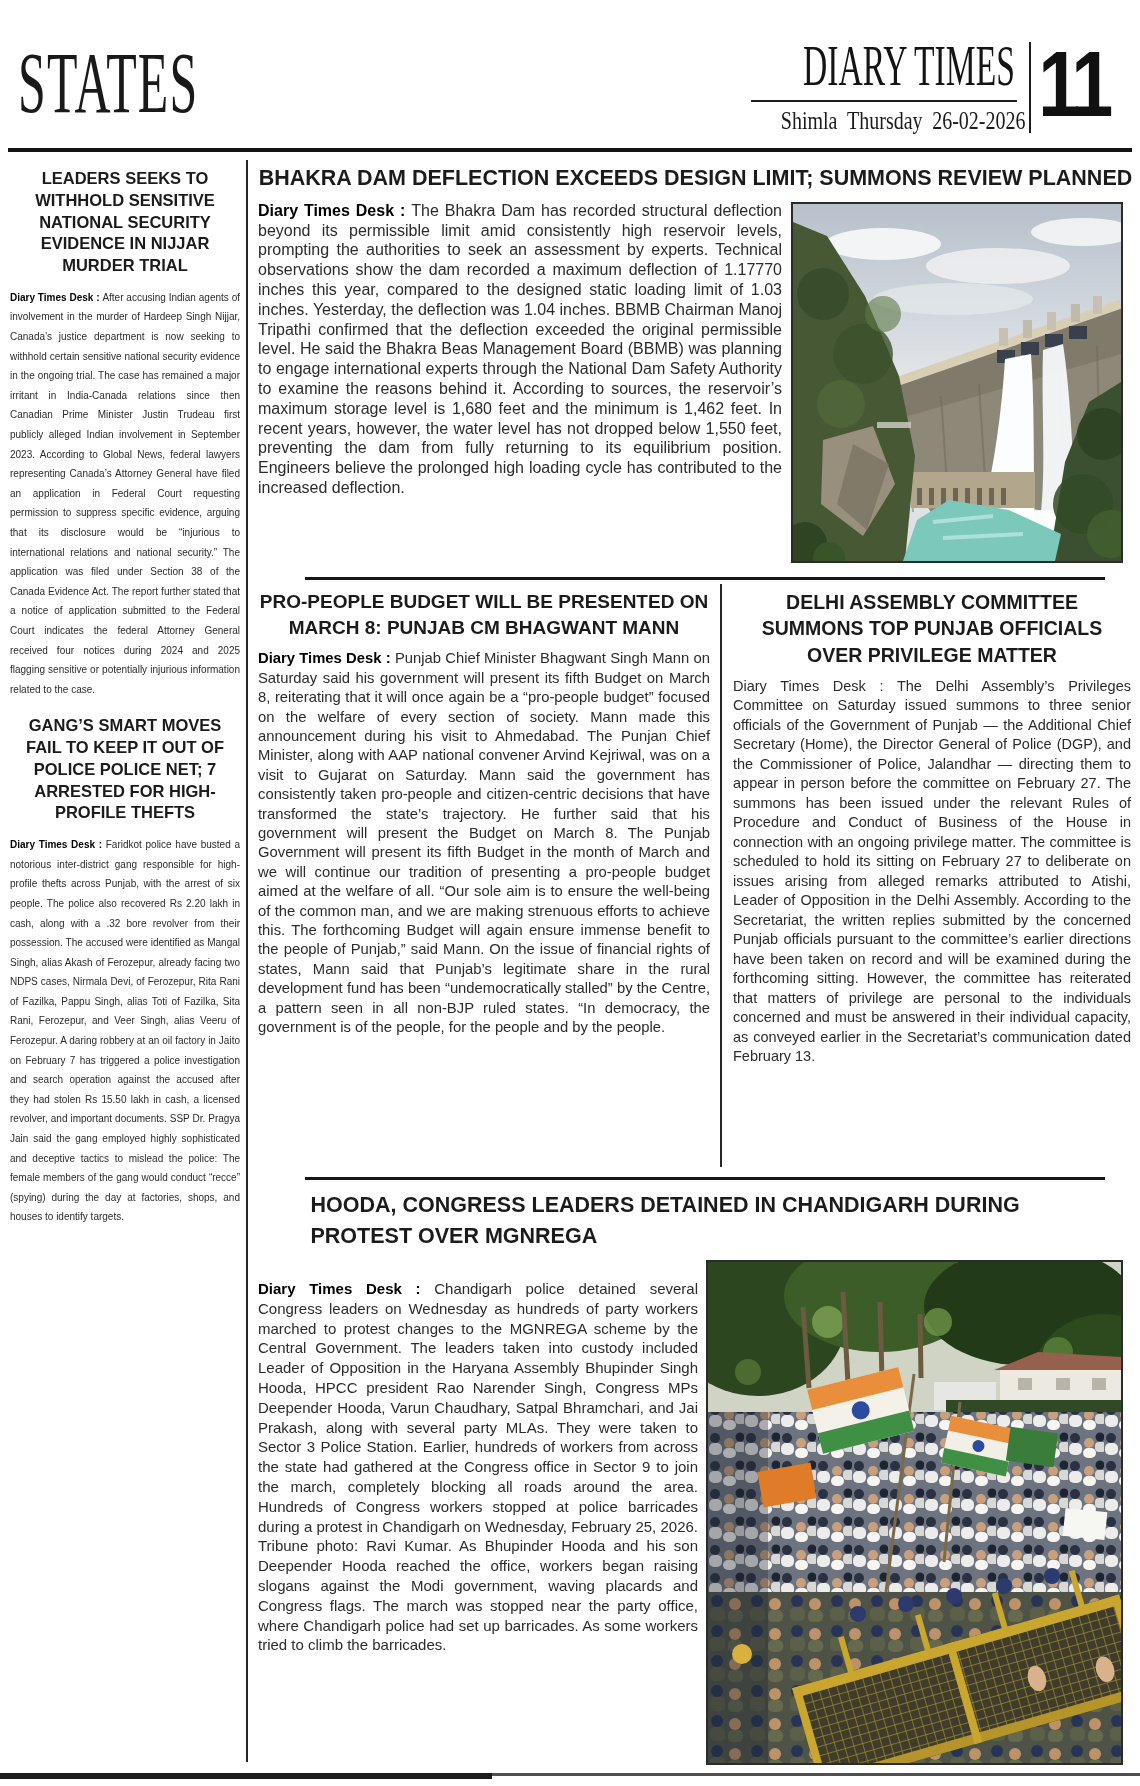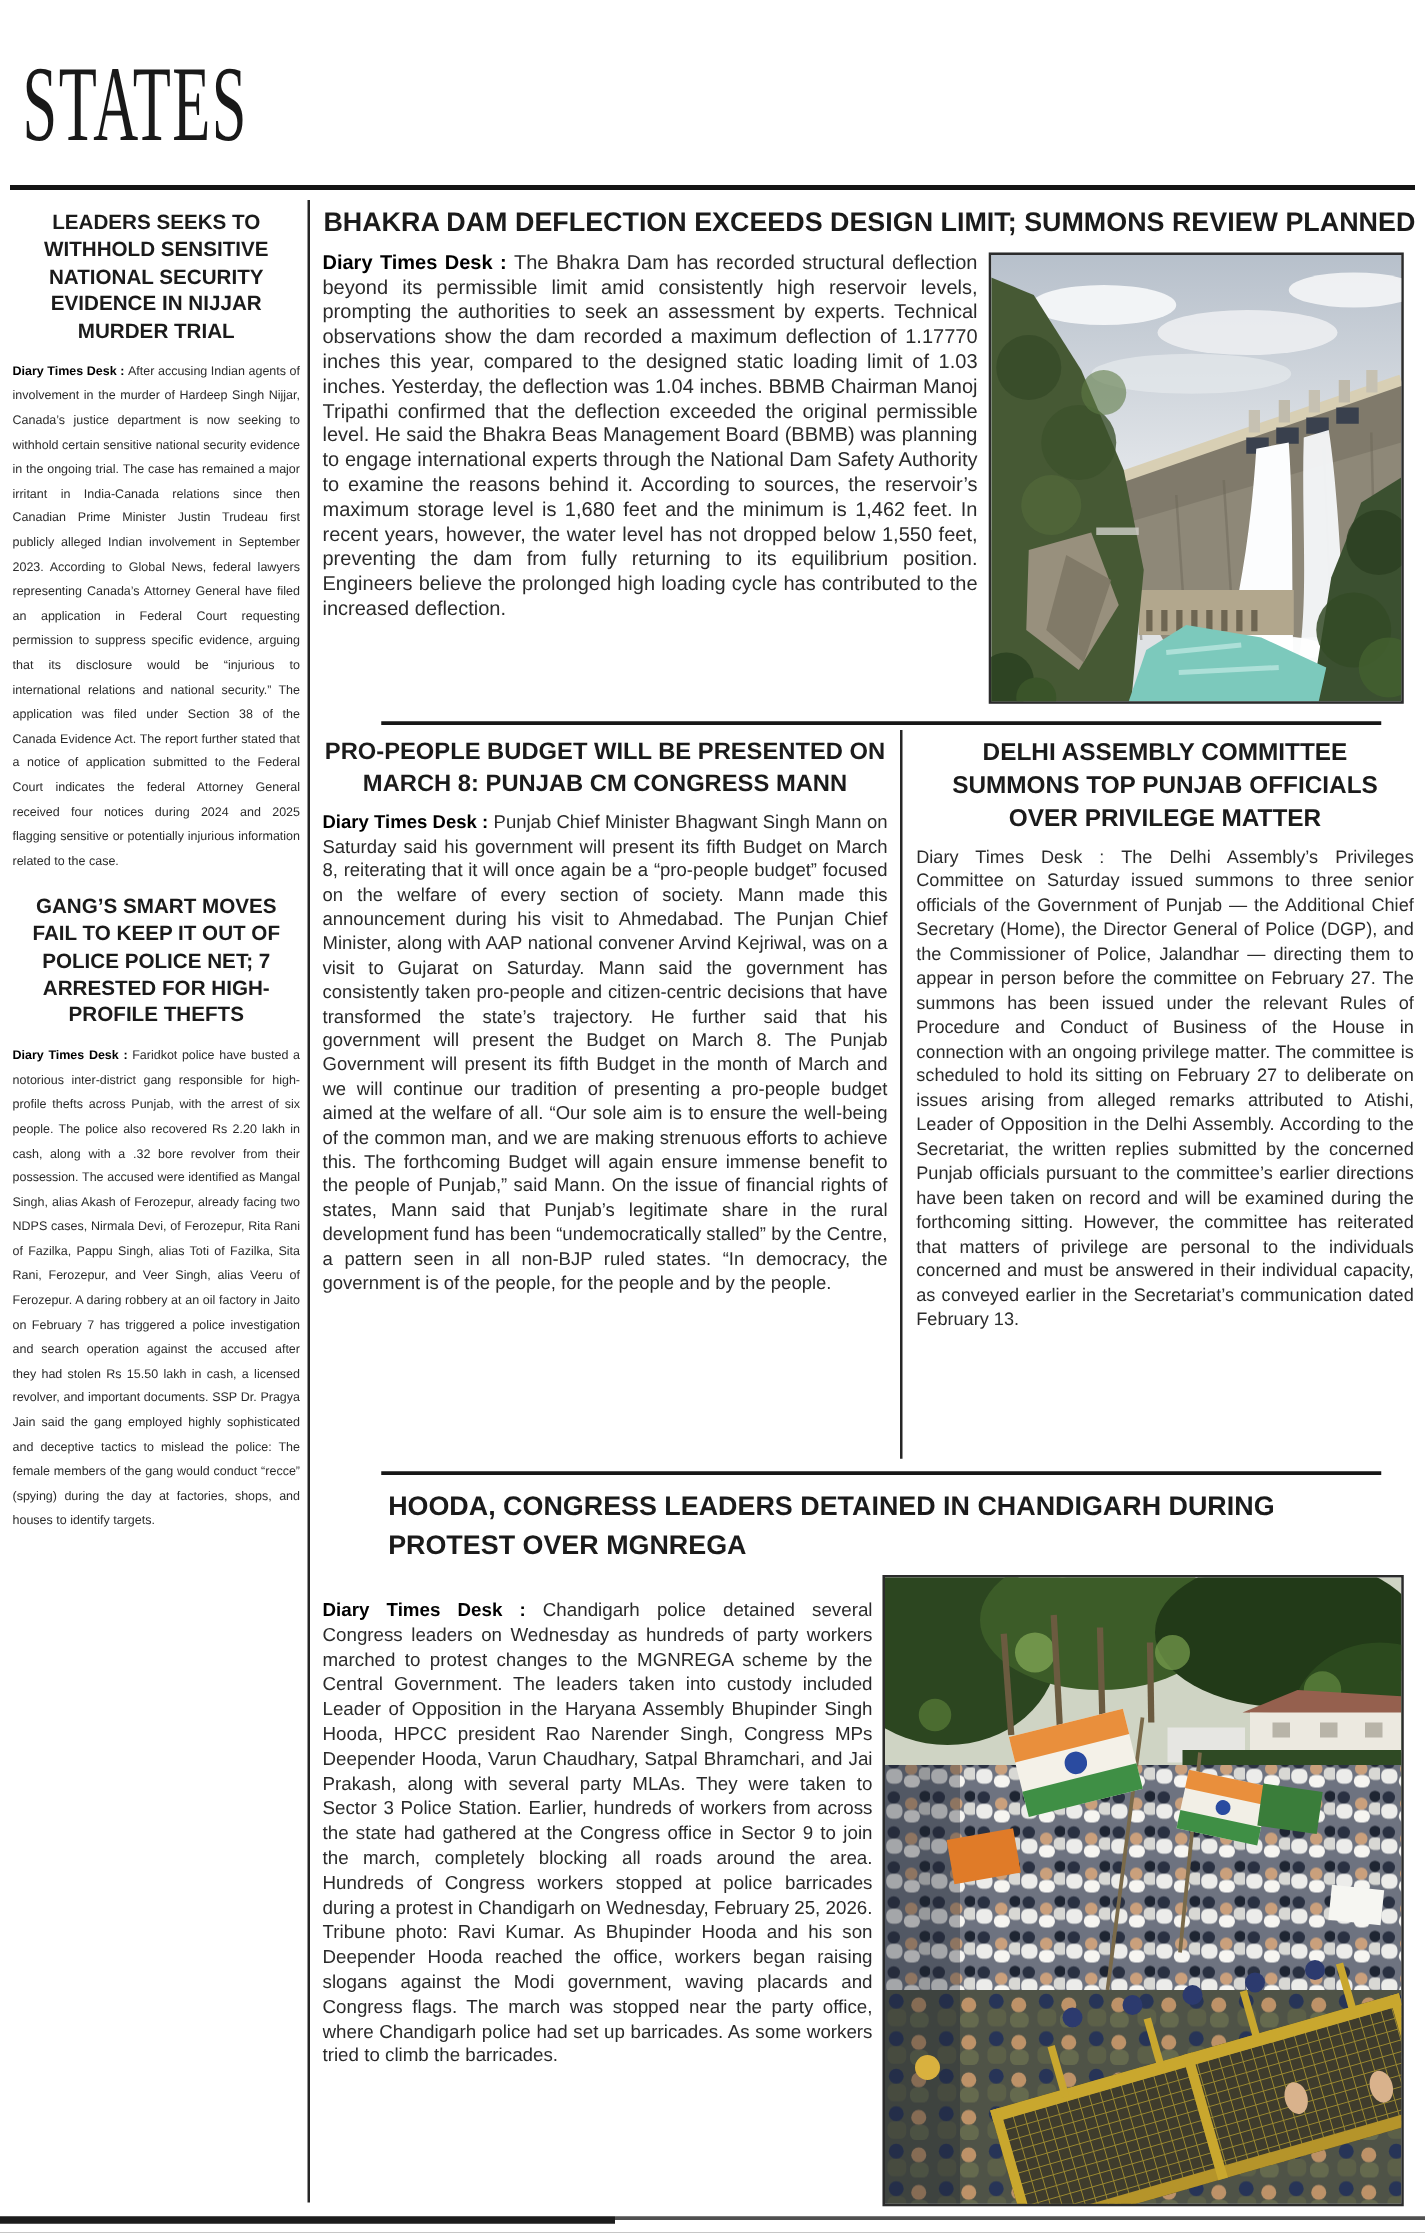--- a/index.html
+++ b/index.html
@@ -64,20 +64,31 @@
   .bottom-bar{position:absolute;left:0;bottom:7px;width:100%;height:6px;}
   .bb-left{position:absolute;left:0;top:0;width:492px;height:6px;background:#1c1c1c;}
   .bb-right{position:absolute;left:492px;right:0;top:0;height:3px;background:#505050;}
 </style>
 </head>
 <body>
 
 <div class="page">
 
   <div class="states">STATES</div>
+  <div class="mast-right">
+    <div class="mast-center">
+      <div class="paper-name">DIARY TIMES</div>
+      <div class="mast-rule"></div>
+      <div class="dateline">
+        <span>Shimla</span><span>Thursday</span><span>26-02-2026</span>
+      </div>
+    </div>
+    <div class="mast-vbar"></div>
+    <div class="page-num">11</div>
+  </div>
 
   <div class="top-rule"></div>
   <div class="vdivider-left"></div>
 
   <aside class="left-col">
     <article>
       <h2>LEADERS SEEKS TO WITHHOLD SENSITIVE NATIONAL SECURITY EVIDENCE IN NIJJAR MURDER TRIAL</h2>
       <p class="body"><b class="byline">Diary Times Desk : </b><span>After accusing Indian agents of involvement in the murder of Hardeep Singh Nijjar, Canada’s justice department is now seeking to withhold certain sensitive national security evidence in the ongoing trial. The case has remained a major irritant in India-Canada relations since then Canadian Prime Minister Justin Trudeau first publicly alleged Indian involvement in September 2023. According to Global News, federal lawyers representing Canada’s Attorney General have filed an application in Federal Court requesting permission to suppress specific evidence, arguing that its disclosure would be “injurious to international relations and national security.” The application was filed under Section 38 of the Canada Evidence Act. The report further stated that a notice of application submitted to the Federal Court indicates the federal Attorney General received four notices during 2024 and 2025 flagging sensitive or potentially injurious information related to the case.</span></p>
     </article>
     <article>
@@ -165,21 +176,21 @@
           <circle cx="12" cy="340" r="22" fill="#2e4423"></circle>
             <circle cx="36" cy="354" r="16" fill="#3a5429"></circle>
         </svg>
       </figure>
     </section>
 
     <div class="hrule"></div>
 
     <section class="sec-two">
       <article class="col-mann">
-        <h2>PRO-PEOPLE BUDGET WILL BE PRESENTED ON MARCH 8: PUNJAB CM CONGRESS MANN</h2>
+        <h2>PRO-PEOPLE BUDGET WILL BE PRESENTED ON MARCH 8: PUNJAB CM BHAGWANT MANN</h2>
         <p class="body"><b class="byline">Diary Times Desk : </b><span>Punjab Chief Minister Bhagwant Singh Mann on Saturday said his government will present its fifth Budget on March 8, reiterating that it will once again be a “pro-people budget” focused on the welfare of every section of society. Mann made this announcement during his visit to Ahmedabad. The Punjan Chief Minister, along with AAP national convener Arvind Kejriwal, was on a visit to Gujarat on Saturday. Mann said the government has consistently taken pro-people and citizen-centric decisions that have transformed the state’s trajectory. He further said that his government will present the Budget on March 8. The Punjab Government will present its fifth Budget in the month of March and we will continue our tradition of presenting a pro-people budget aimed at the welfare of all. “Our sole aim is to ensure the well-being of the common man, and we are making strenuous efforts to achieve this. The forthcoming Budget will again ensure immense benefit to the people of Punjab,” said Mann. On the issue of financial rights of states, Mann said that Punjab’s legitimate share in the rural development fund has been “undemocratically stalled” by the Centre, a pattern seen in all non-BJP ruled states. “In democracy, the government is of the people, for the people and by the people.</span></p>
       </article>
       <div class="vdiv"></div>
       <article class="col-delhi">
         <h2>DELHI ASSEMBLY COMMITTEE SUMMONS TOP PUNJAB OFFICIALS OVER PRIVILEGE MATTER</h2>
         <p class="body"><b class="byline"></b><span>Diary Times Desk : The Delhi Assembly’s Privileges Committee on Saturday issued summons to three senior officials of the Government of Punjab — the Additional Chief Secretary (Home), the Director General of Police (DGP), and the Commissioner of Police, Jalandhar — directing them to appear in person before the committee on February 27. The summons has been issued under the relevant Rules of Procedure and Conduct of Business of the House in connection with an ongoing privilege matter. The committee is scheduled to hold its sitting on February 27 to deliberate on issues arising from alleged remarks attributed to Atishi, Leader of Opposition in the Delhi Assembly. According to the Secretariat, the written replies submitted by the concerned Punjab officials pursuant to the committee’s earlier directions have been taken on record and will be examined during the forthcoming sitting. However, the committee has reiterated that matters of privilege are personal to the individuals concerned and must be answered in their individual capacity, as conveyed earlier in the Secretariat’s communication dated February 13.</span></p>
       </article>
     </section>
 
     <div class="hrule"></div>

